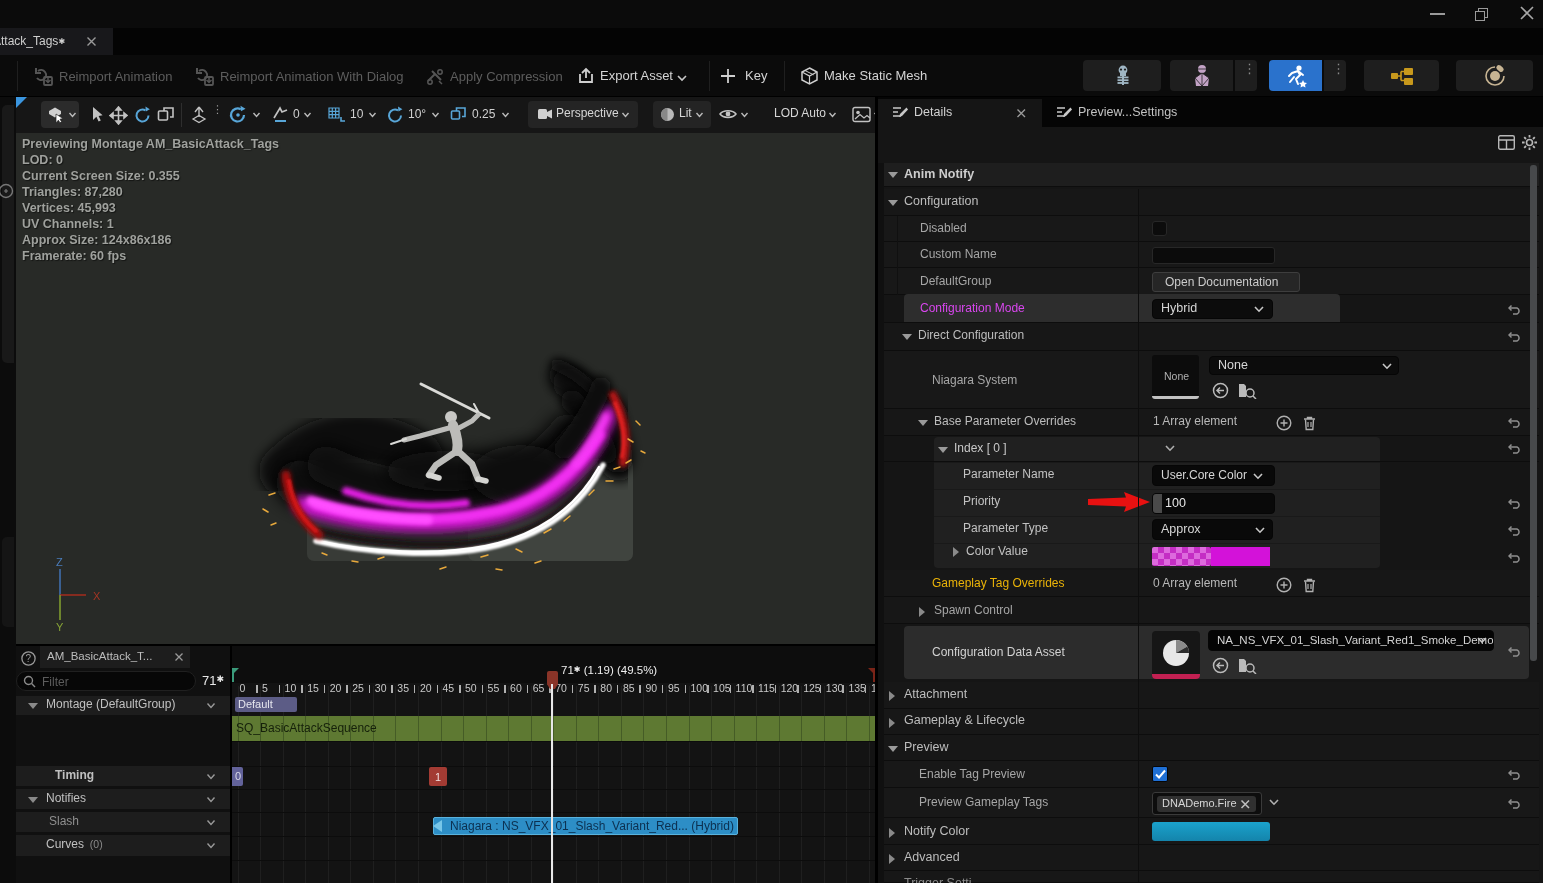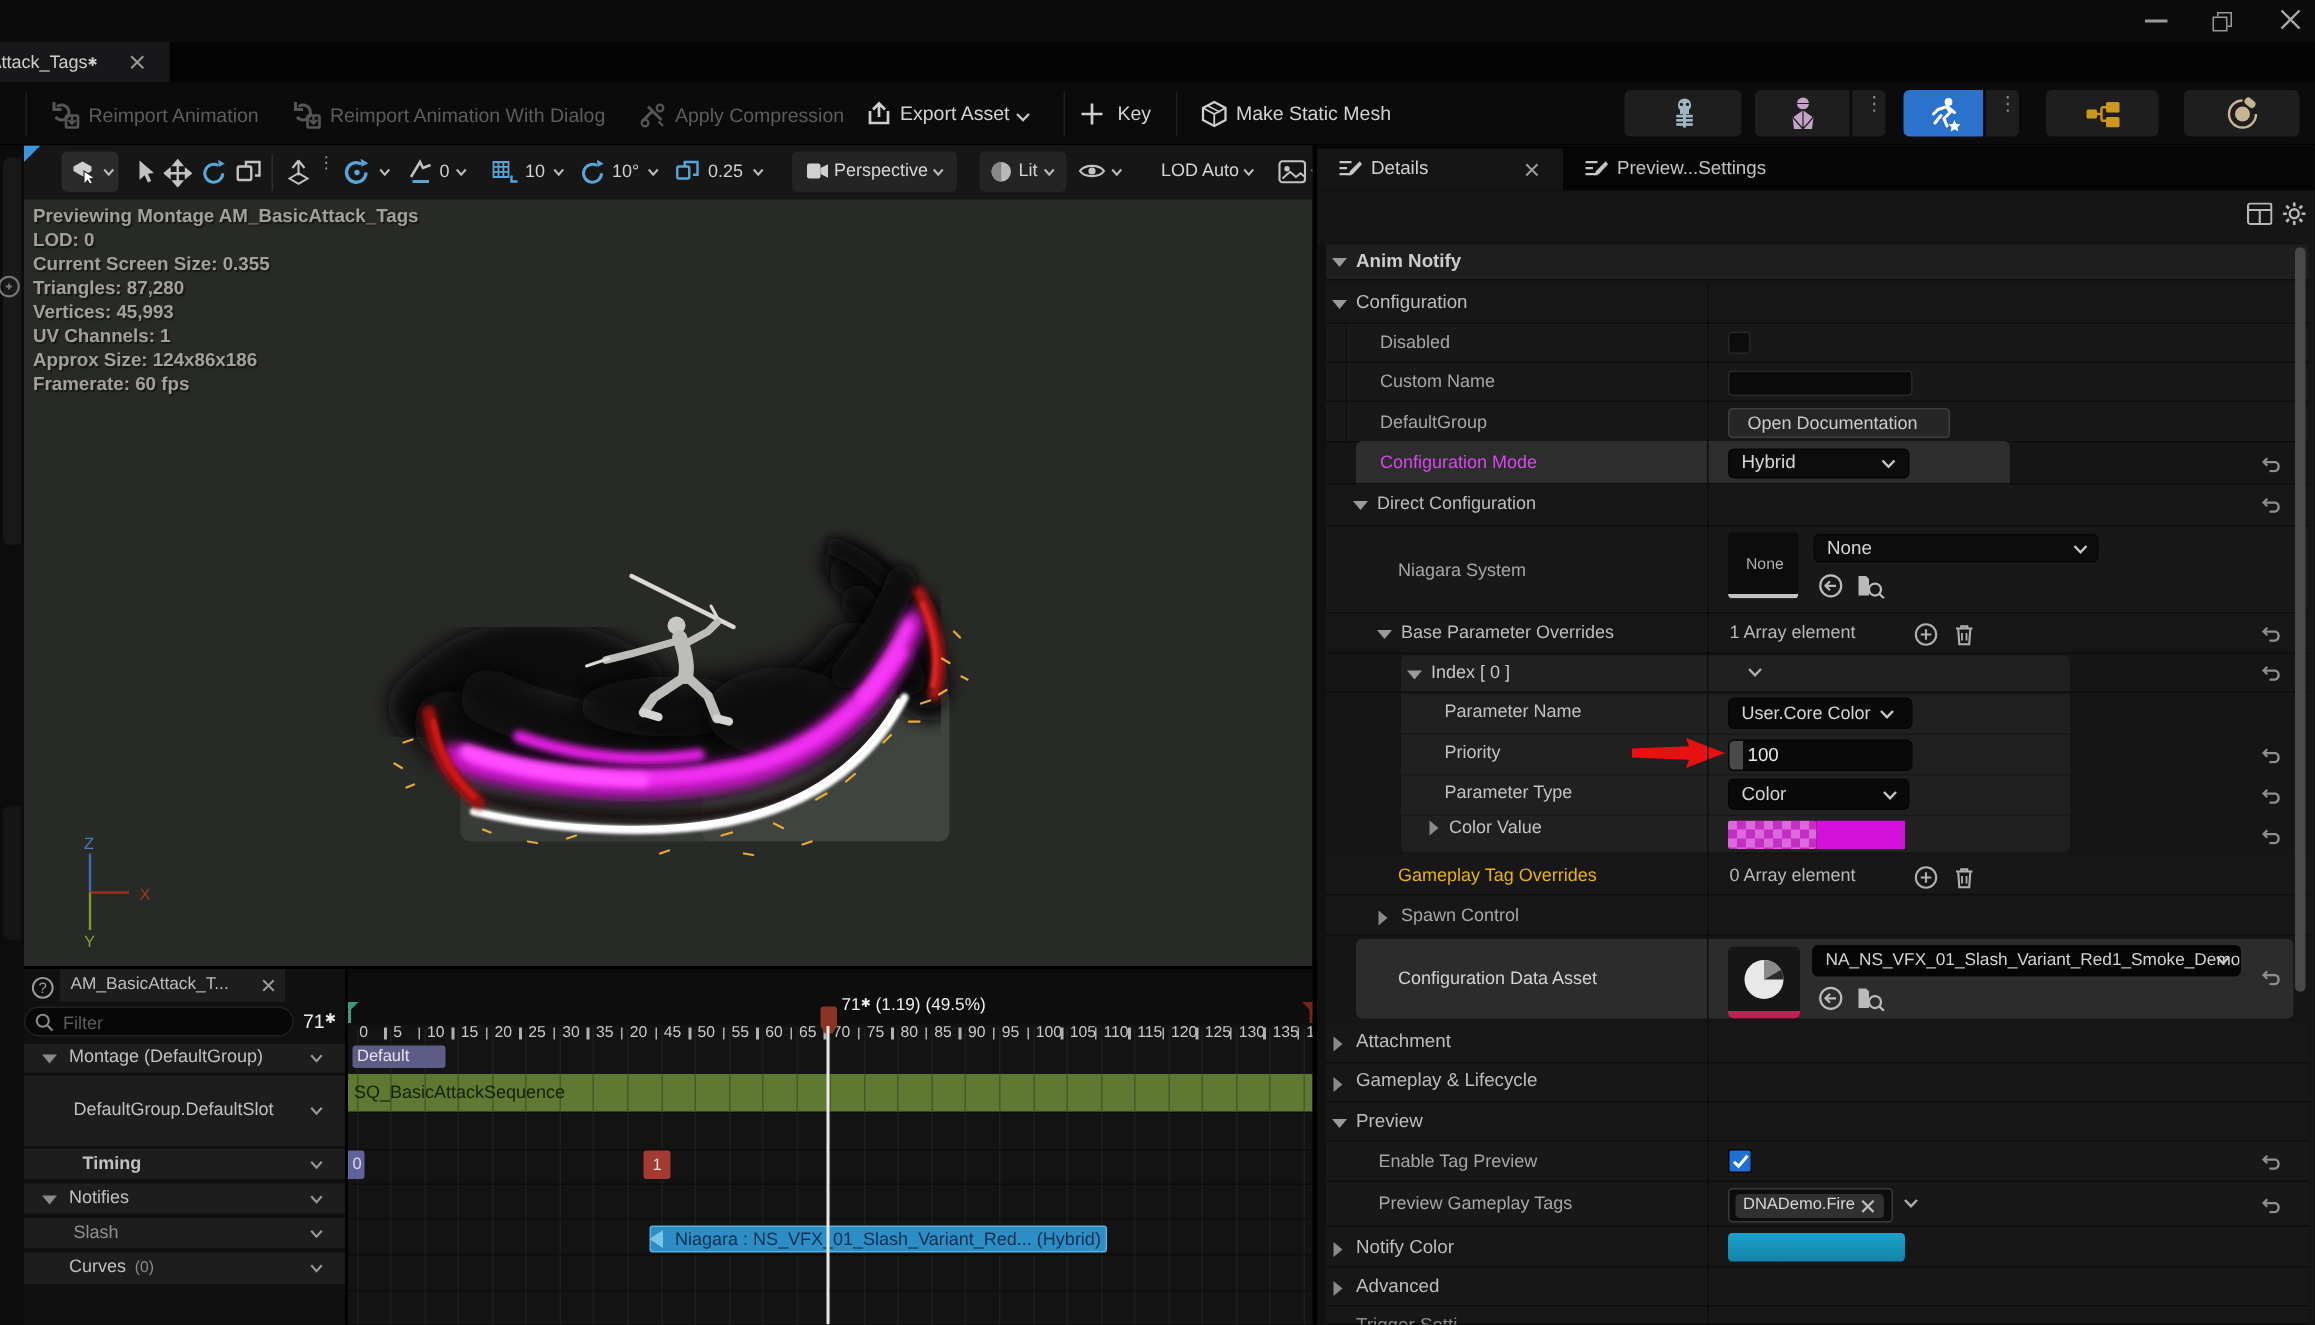--- a/index.html
+++ b/index.html
@@ -369,26 +369,20 @@
    <div class="abs" style="left:25px;top:3px;color:#5c5c5c;font-size:12px;">Filter</div>
  </div>
  <div class="abs" style="left:186px;top:27px;color:#e8e8e8;font-size:13px;">71<span style="font-size:9px;vertical-align:3px;">✱</span></div>
 <div class="abs" style="left:0px;top:50px;width:214px;height:19px;background:#1d1d1d;">
     <div class="abs tri-d" style="left:12px;top:7px;border-top-color:#8a8a8a;"></div>
       <div class="abs" style="left:30px;top:1px;color:#c0c0c0;font-size:12px;white-space:nowrap;">Montage (DefaultGroup)</div>
     <svg class="abs" style="left:190px;top:6px" width="10" height="8">
         <path d="M1.5 1.5 l3.5 4 l3.5 -4" stroke="#999" stroke-width="1.4" fill="none"></path>
       </svg>
     </div>
-    <div class="abs" style="left:0px;top:71px;width:214px;height:47px;background:#1d1d1d;">
-    <div class="abs" style="left:33px;top:15px;color:#c0c0c0;font-size:12px;white-space:nowrap;">DefaultGroup.DefaultSlot</div>
-    <svg class="abs" style="left:190px;top:20px" width="10" height="8">
-        <path d="M1.5 1.5 l3.5 4 l3.5 -4" stroke="#999" stroke-width="1.4" fill="none"></path>
-      </svg>
-    </div>
     <div class="abs" style="left:0px;top:120px;width:214px;height:20px;background:#1d1d1d;">
     <div class="abs" style="left:39px;top:2px;color:#c0c0c0;font-size:12px;white-space:nowrap;font-weight:bold;">Timing</div>
     <svg class="abs" style="left:190px;top:7px" width="10" height="8">
         <path d="M1.5 1.5 l3.5 4 l3.5 -4" stroke="#999" stroke-width="1.4" fill="none"></path>
       </svg>
     </div>
     <div class="abs" style="left:0px;top:143px;width:214px;height:20px;background:#1d1d1d;">
     <div class="abs tri-d" style="left:12px;top:8px;border-top-color:#8a8a8a;"></div>
       <div class="abs" style="left:30px;top:2px;color:#c0c0c0;font-size:12px;white-space:nowrap;">Notifies</div>
     <svg class="abs" style="left:190px;top:7px" width="10" height="8">
@@ -679,21 +673,21 @@
     </svg>
     <div class="abs" style="left:274px;top:396px;width:123px;height:21px;background:#090909;border:1px solid #060606;border-radius:4px;"></div>
     <div class="abs" style="left:275px;top:397px;width:9px;height:19px;background:#4a4a4a;border-radius:3px 0 0 3px;"></div>
     <div class="abs" style="left:287px;top:399px;color:#e8e8e8;font-size:12.5px;font-weight:normal;white-space:nowrap;">100</div>
     <svg class="abs" style="left:630px;top:400px" width="14" height="12" viewBox="0 0 14 12">
       <path d="M3.5 2.5 L1 5 L3.5 7.5" stroke="#8f8f8f" stroke-width="1.5" fill="none"></path>
       <path d="M1.5 5 H9 A3.2 3.2 0 0 1 9 11 H5" stroke="#8f8f8f" stroke-width="1.5" fill="none"></path>
     </svg>
     <div class="abs" style="left:85px;top:424px;color:#c2c2c2;font-size:12px;font-weight:normal;white-space:nowrap;">Parameter Type</div>
     <div class="abs" style="left:274px;top:422px;width:121px;height:21px;background:#090909;border:1px solid #060606;border-radius:4px;"></div>
-    <div class="abs" style="left:283px;top:425px;color:#d6d6d6;font-size:12.5px;font-weight:normal;white-space:nowrap;">Color</div>
+    <div class="abs" style="left:283px;top:425px;color:#d6d6d6;font-size:12.5px;font-weight:normal;white-space:nowrap;">Approx</div>
     <svg class="abs" style="left:376px;top:429px" width="12" height="9">
       <path d="M2 2 l4 4.2 l4 -4.2" stroke="#c8c8c8" stroke-width="1.6" fill="none"></path>
     </svg>
     <svg class="abs" style="left:630px;top:427px" width="14" height="12" viewBox="0 0 14 12">
       <path d="M3.5 2.5 L1 5 L3.5 7.5" stroke="#8f8f8f" stroke-width="1.5" fill="none"></path>
       <path d="M1.5 5 H9 A3.2 3.2 0 0 1 9 11 H5" stroke="#8f8f8f" stroke-width="1.5" fill="none"></path>
     </svg>
     <div class="abs tri-r" style="left:75px;top:450px;border-left-color:#8a8a8a;"></div>
     <div class="abs" style="left:88px;top:447px;color:#c2c2c2;font-size:12px;font-weight:normal;white-space:nowrap;">Color Value</div>
     <svg class="abs" style="left:274px;top:450px" width="118" height="19">

